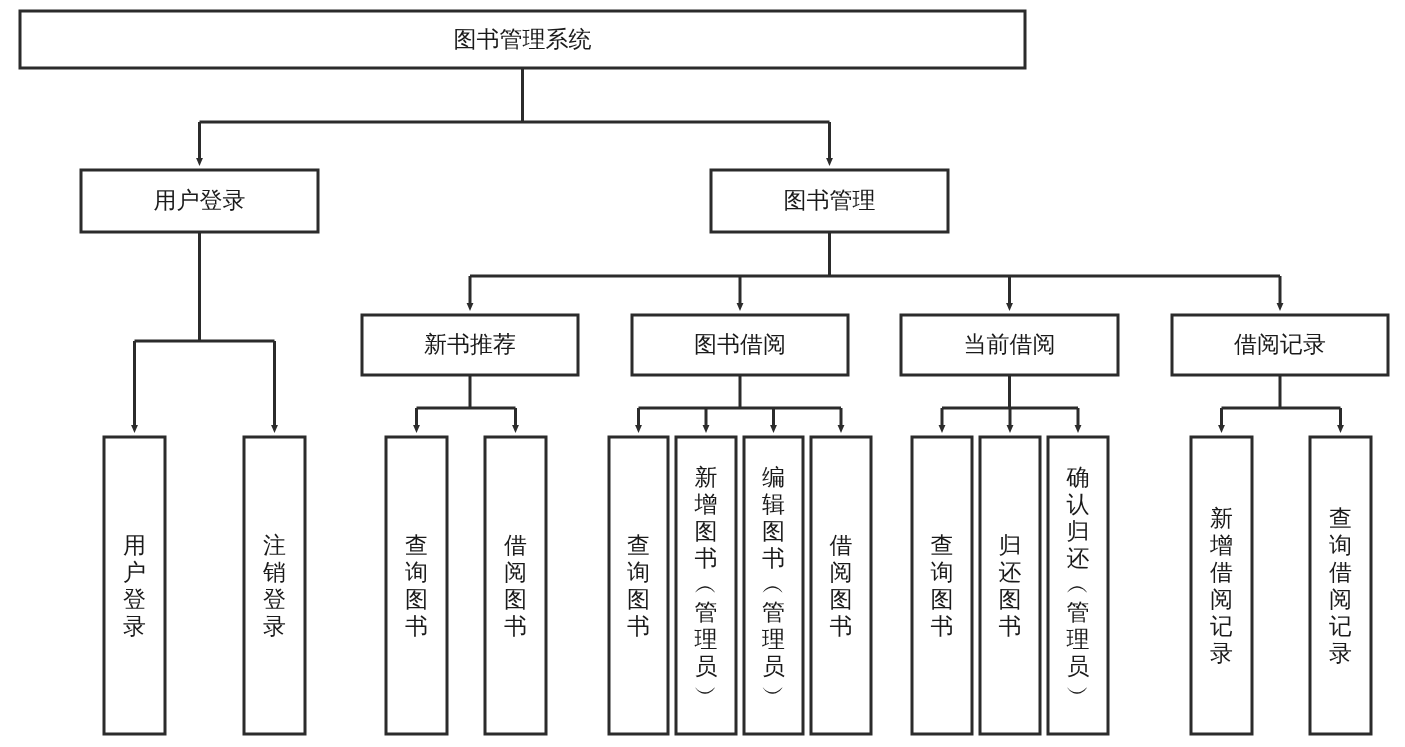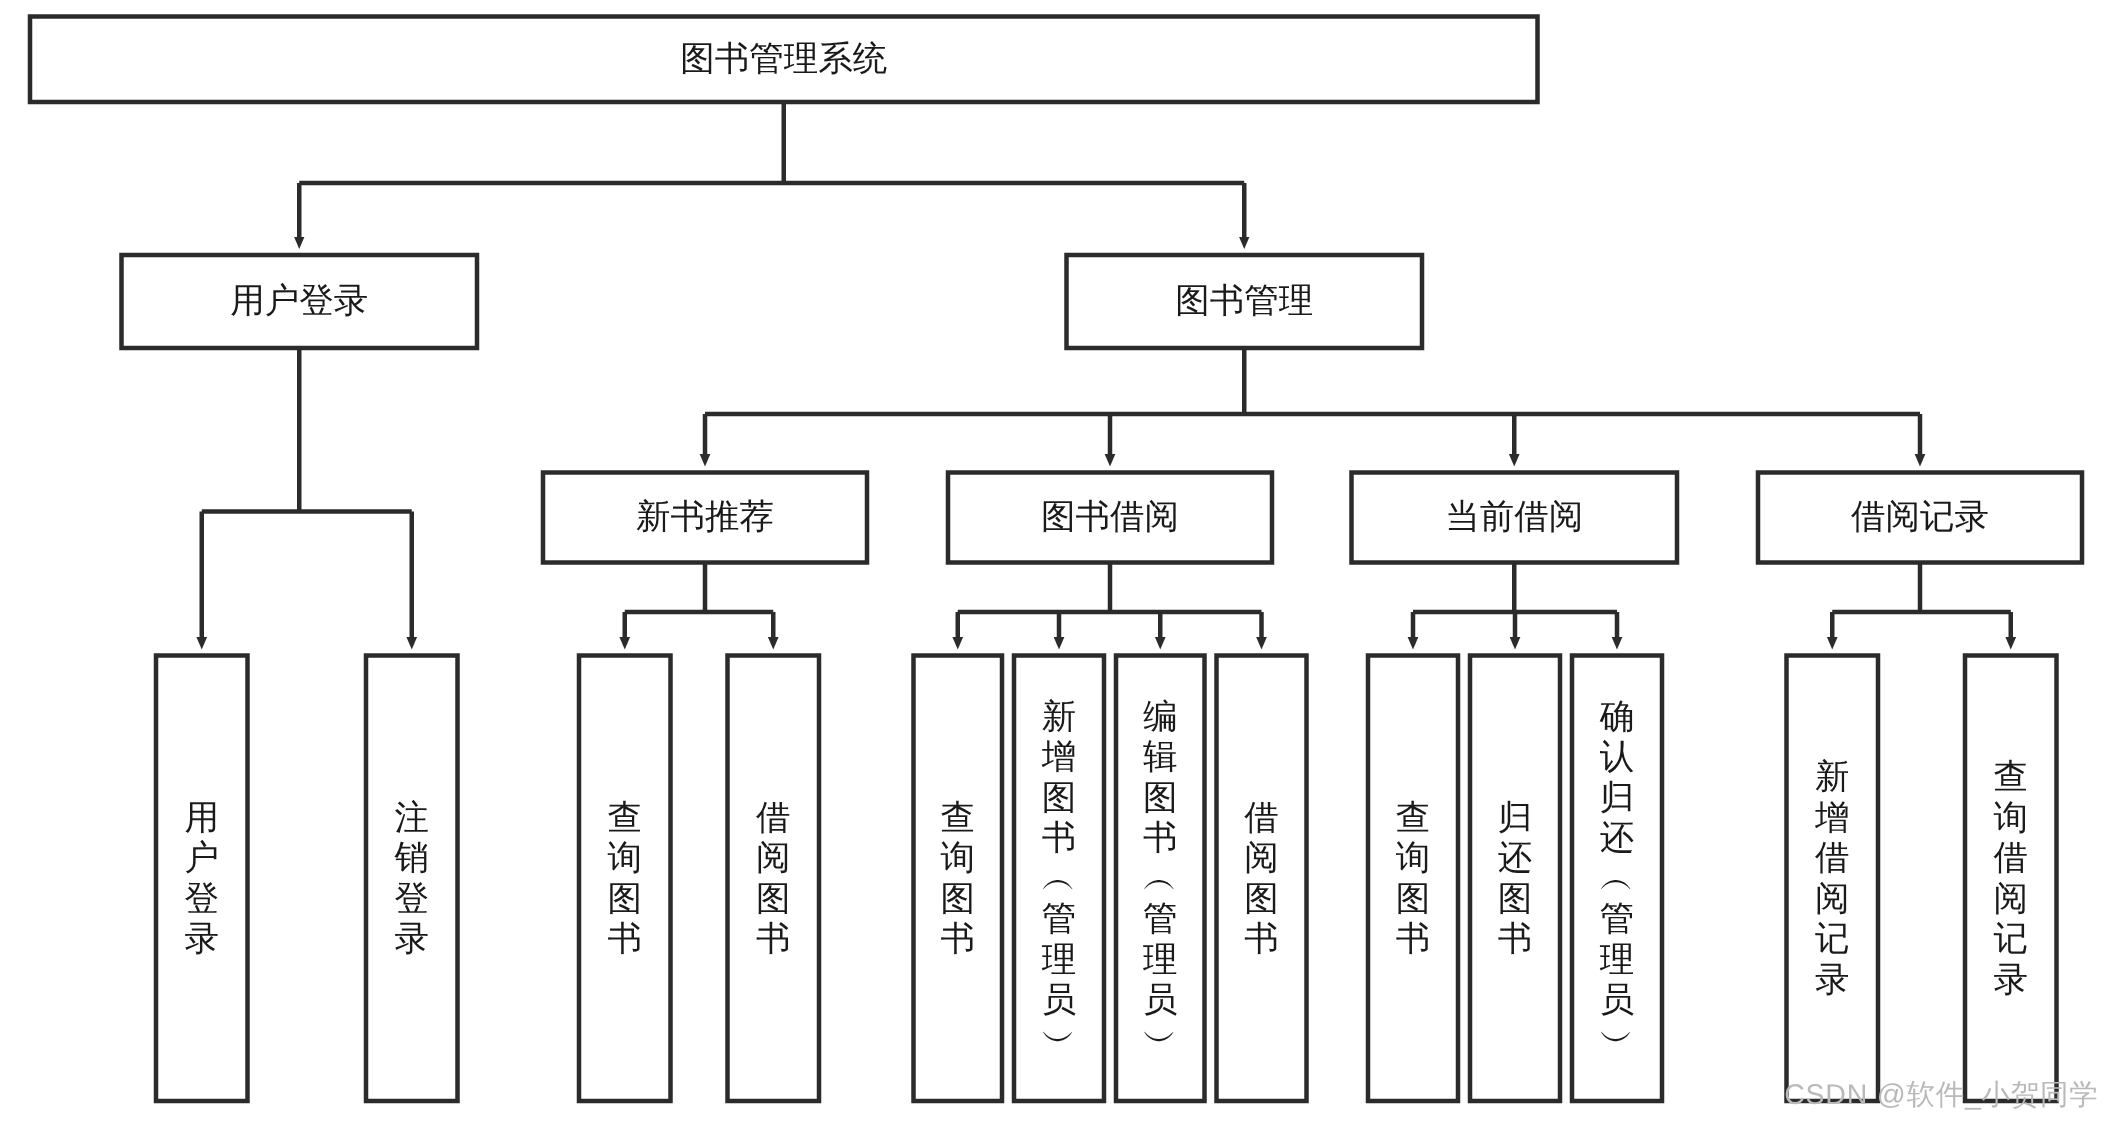--- a/index.html
+++ b/index.html
@@ -184,14 +184,13 @@
         <g>
           <rect x="1191" y="437" width="61" height="297" class="node-rect"></rect>
           <text x="1221.5" y="525.5" class="node-label-v"><tspan x="1221.5" dy="0">新</tspan><tspan x="1221.5" dy="27">增</tspan><tspan x="1221.5" dy="27">借</tspan><tspan x="1221.5" dy="27">阅</tspan><tspan x="1221.5" dy="27">记</tspan><tspan x="1221.5" dy="27">录</tspan></text>
         </g>
         <g>
           <rect x="1310" y="437" width="61" height="297" class="node-rect"></rect>
           <text x="1340.5" y="525.5" class="node-label-v"><tspan x="1340.5" dy="0">查</tspan><tspan x="1340.5" dy="27">询</tspan><tspan x="1340.5" dy="27">借</tspan><tspan x="1340.5" dy="27">阅</tspan><tspan x="1340.5" dy="27">记</tspan><tspan x="1340.5" dy="27">录</tspan></text>
         </g>
       </g>
   </svg>
-  <div class="watermark">CSDN @软件_小贺同学</div>
 </div>
 
 </body></html>

